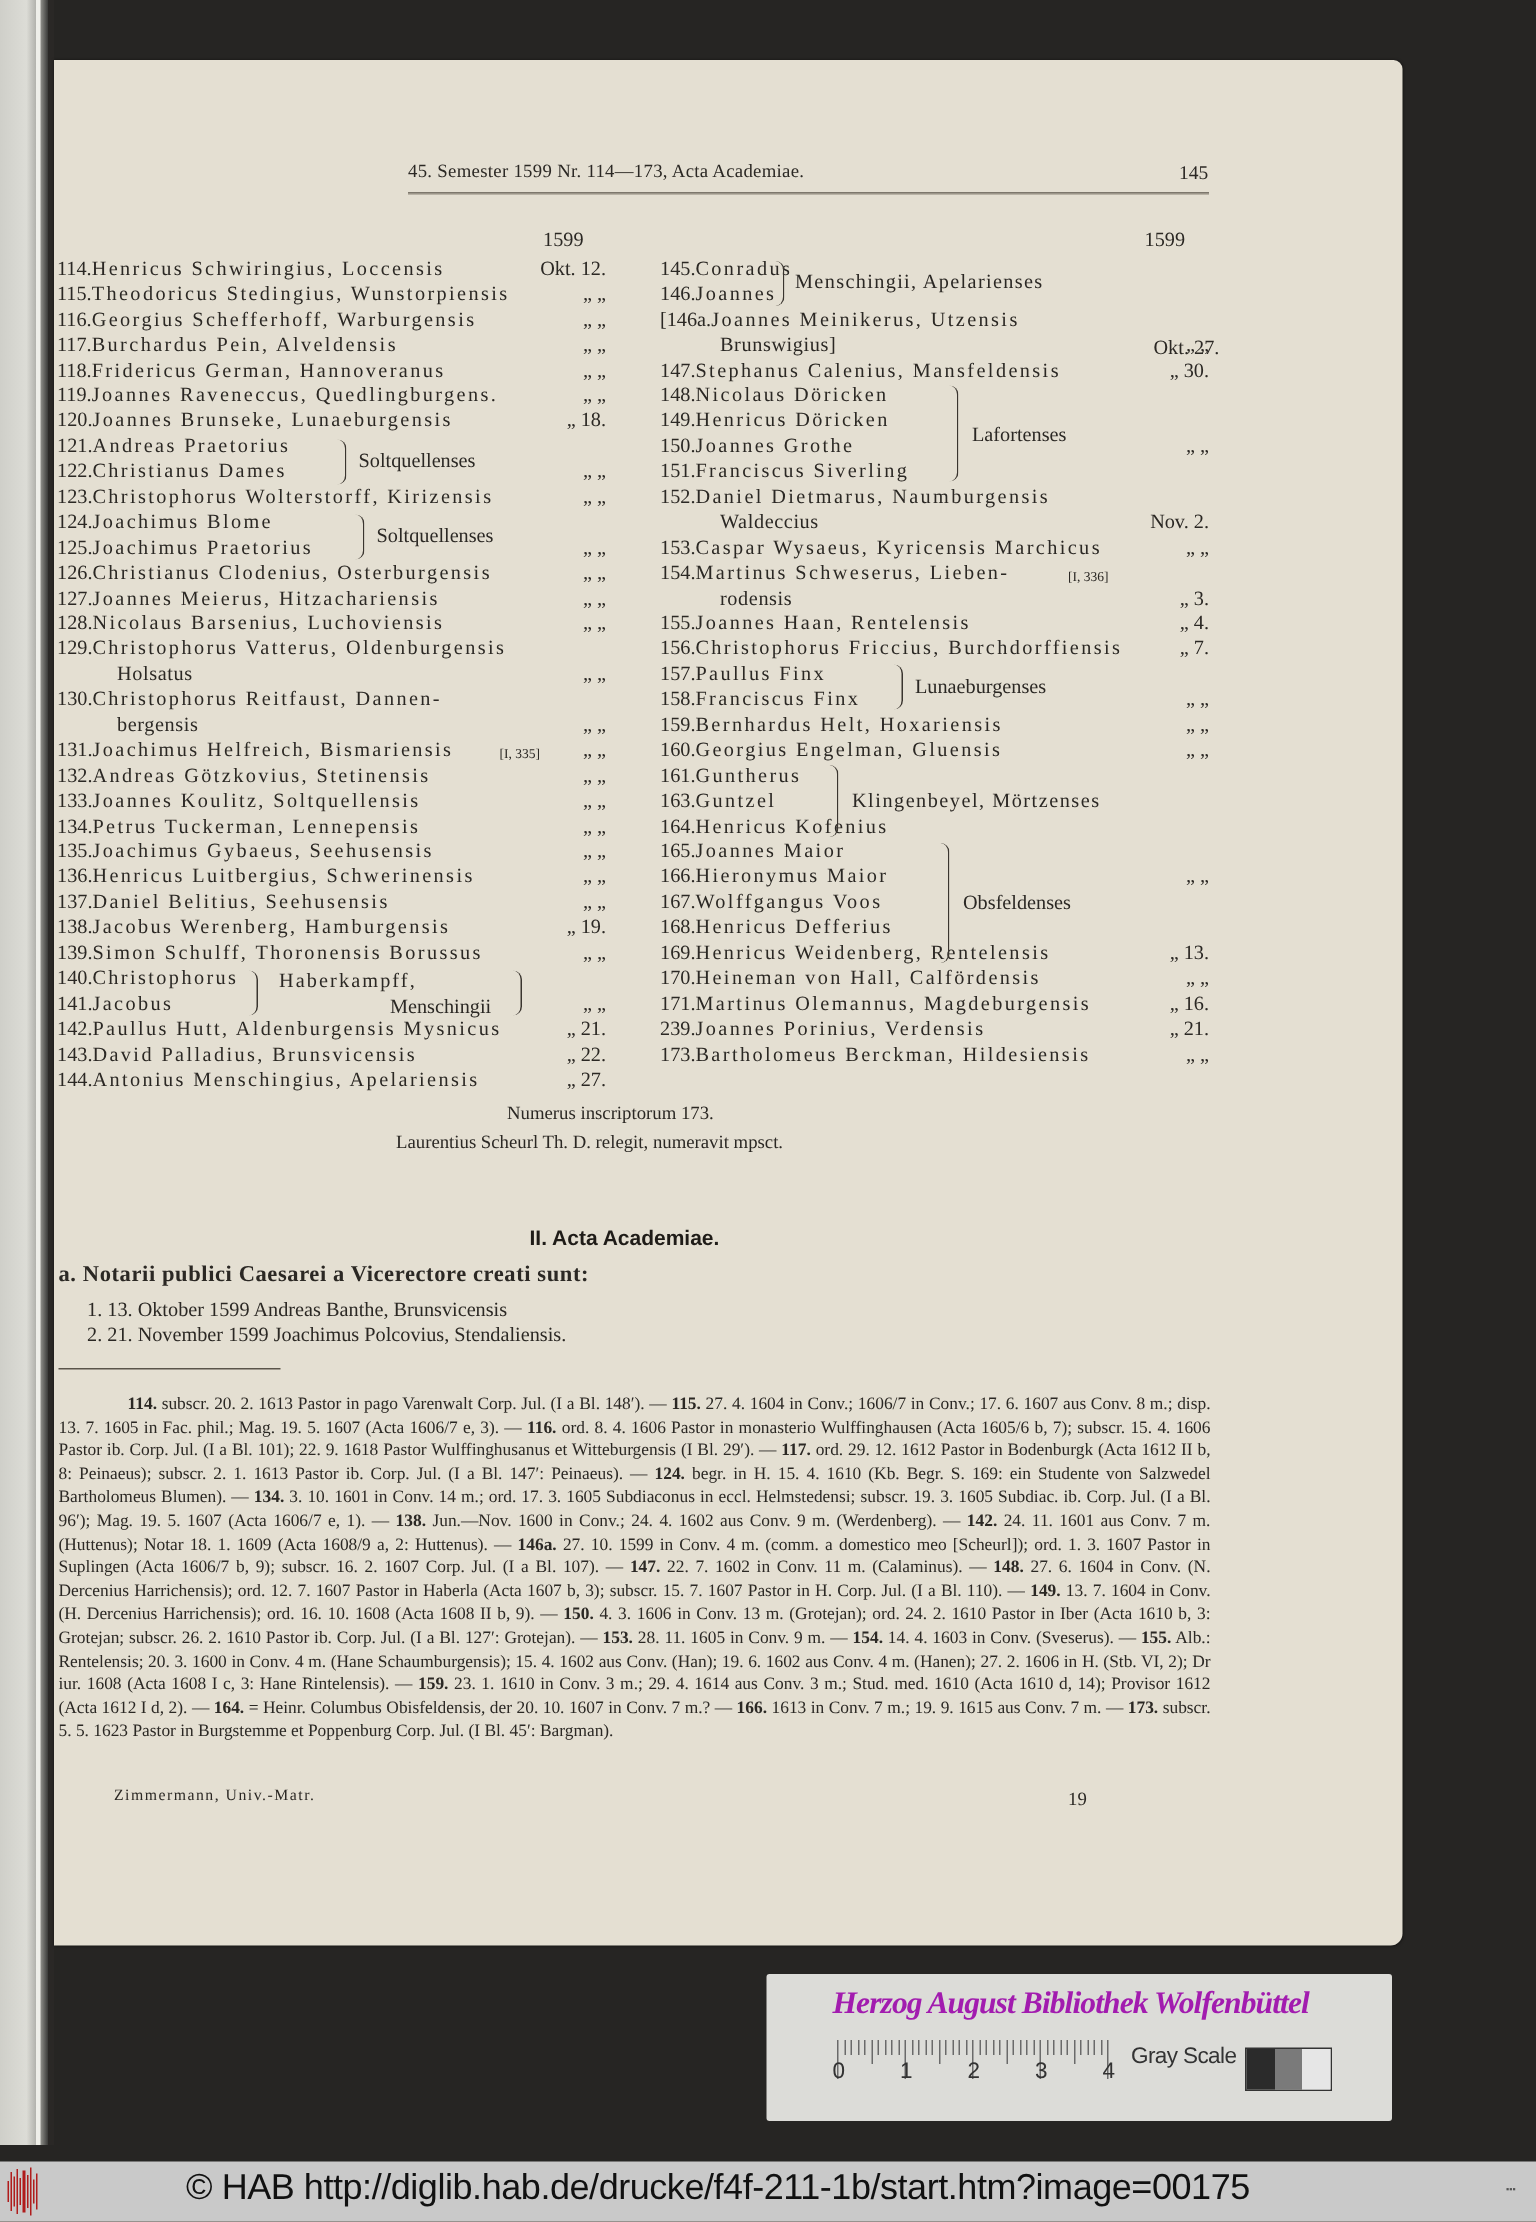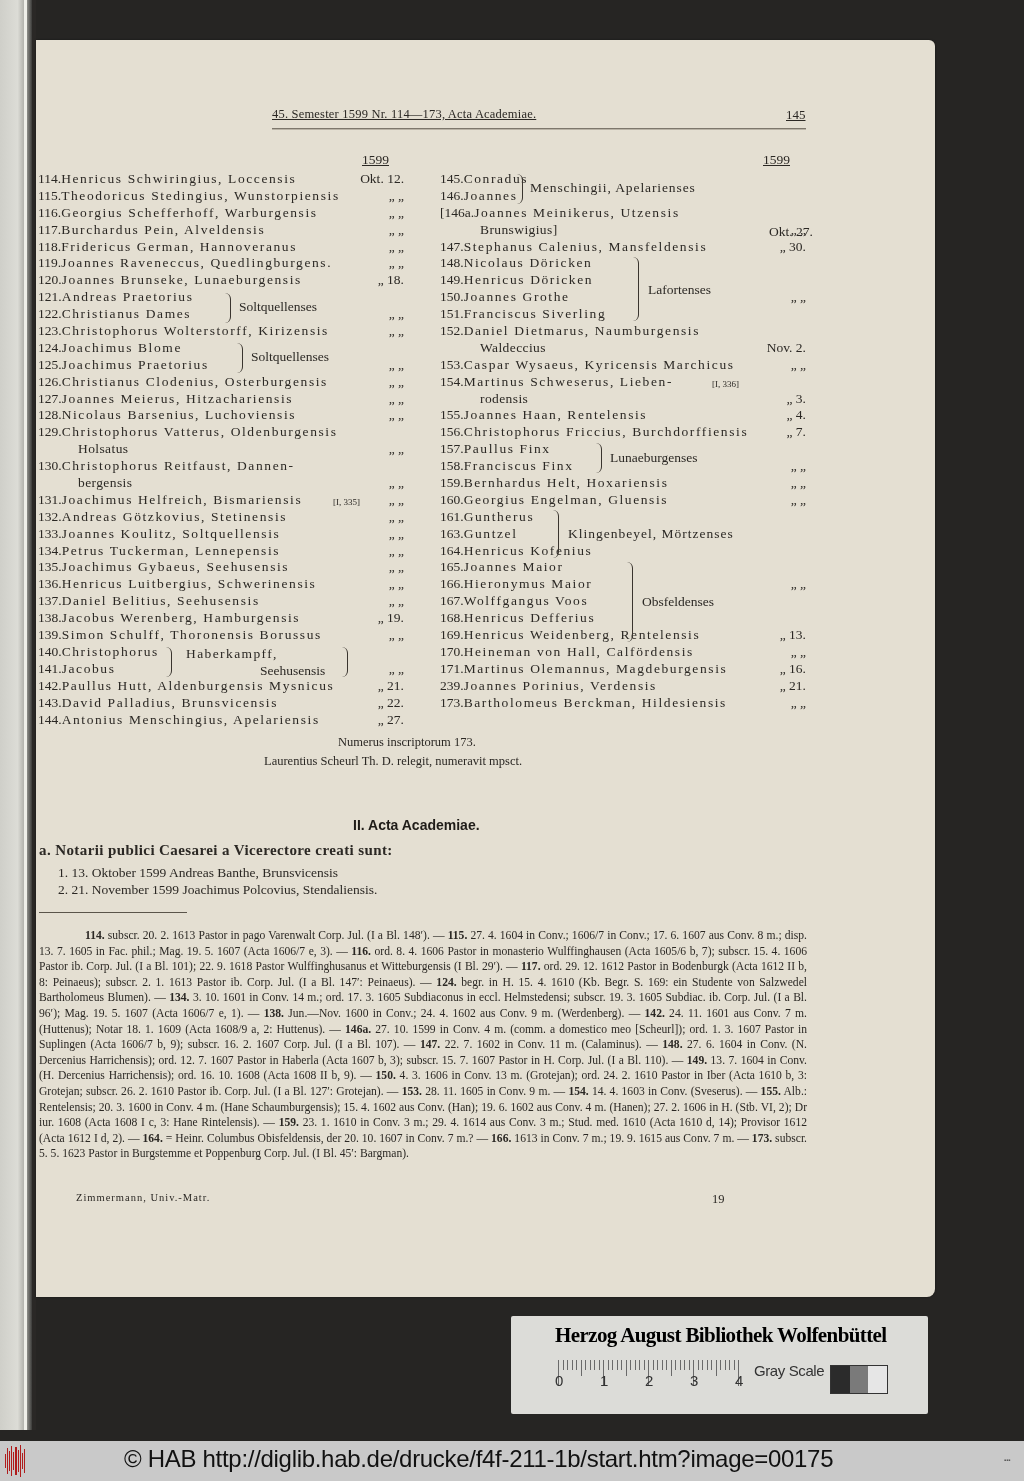--- a/index.html
+++ b/index.html
@@ -1,21 +1,21 @@
 <!DOCTYPE html>
 <html><head>
 <meta charset="utf-8">
 <style>
   html,body{margin:0;padding:0;}
   body{width:1024px;height:1481px;position:relative;overflow:hidden;background:#262523;font-family:"Liberation Serif","DejaVu Serif",serif;color:#2b2824;}
   .left-sliver{position:absolute;left:0;top:0;width:32px;height:1430px;background:linear-gradient(90deg,#cfcfc9 0%,#dcdcd6 55%,#a8a8a2 80%,#3a3a38 100%);}
   .left-sliver .edge{position:absolute;left:24px;top:0;width:3px;height:1430px;background:#efefe9;}
   .spine{position:absolute;left:32px;top:0;width:4px;height:1430px;background:#2a2826;}
   .page{position:absolute;left:36px;top:40px;width:899px;height:1257px;background:#e4dfd2;border-radius:0 6px 8px 0;box-shadow:0 0 2px rgba(0,0,0,.5);}
-  .ptxt{position:absolute;white-space:nowrap;text-decoration:underline;}
+  .ptxt{position:absolute;white-space:nowrap;}
   .running-head{position:absolute;left:236px;top:67px;width:534px;font-size:12.5px;letter-spacing:.2px;}
   .page-num{position:absolute;left:750px;top:67px;font-size:13px;}
   .head-rule{position:absolute;left:236px;top:88px;width:534px;height:1px;background:#7d776c;border-bottom:1px solid #b9b3a6;}
   .col-year{position:absolute;top:112px;font-size:13.5px;}
   .entries{position:absolute;top:131px;font-size:13.5px;line-height:16.9px;}
   .row{position:relative;height:16.9px;white-space:nowrap;}
   .num{display:inline-block;}
   .name{letter-spacing:1.6px;}
   .dt{position:absolute;right:0;top:0;}
   .cont{padding-left:40px;}
@@ -25,21 +25,21 @@
   .summary{position:absolute;font-size:12.5px;white-space:nowrap;}
   .section-title{position:absolute;left:317px;top:777px;font-family:"Liberation Sans","DejaVu Sans",sans-serif;font-weight:bold;font-size:14px;color:#1f1c18;}
   .sub-title{position:absolute;left:3px;top:802px;font-size:15px;font-weight:bold;letter-spacing:.4px;white-space:nowrap;}
   .notary{position:absolute;left:22px;font-size:13.5px;white-space:nowrap;}
   .fn-rule{position:absolute;left:3px;top:872px;width:148px;height:1px;background:#5a544a;}
   .footnotes{position:absolute;left:3px;top:888px;width:768px;font-size:11.6px;line-height:15.6px;text-align:justify;text-indent:46px;}
   .footnotes b{font-weight:bold;}
   .sig{position:absolute;left:40px;top:1152px;font-size:10.5px;letter-spacing:1px;white-space:nowrap;}
   .sheet{position:absolute;left:676px;top:1152px;font-size:12.5px;}
   .label-card{position:absolute;left:511px;top:1316px;width:417px;height:98px;background:#dcdcd8;border-radius:2px;}
-  .lib-name{position:absolute;left:44px;top:7px;font-family:"Liberation Serif","DejaVu Serif",serif;font-weight:bold;font-size:21px;letter-spacing:-.6px;color:#000000;white-space:nowrap;}
+  .lib-name{position:absolute;left:44px;top:7px;font-family:"Liberation Serif","DejaVu Serif",serif;font-weight:bold;font-size:21px;letter-spacing:-.6px;color:#a21caf;white-space:nowrap;font-style:italic;}
   .ruler{position:absolute;left:47px;top:44px;width:180px;height:32px;}
   .tick{position:absolute;top:0;width:1px;background:#6a6a6a;}
   .rnum{position:absolute;top:56px;font-family:"Liberation Sans","DejaVu Sans",sans-serif;font-size:15px;color:#333;}
   .gs-label{position:absolute;left:243px;top:46px;font-family:"Liberation Sans","DejaVu Sans",sans-serif;font-size:15px;color:#333;letter-spacing:-.4px;white-space:nowrap;}
   .gs-box{position:absolute;left:319px;top:49px;width:56px;height:27px;border:1.5px solid #333;display:flex;}
   .gs-box span{flex:1;}
   .footer-bar{position:absolute;left:0;top:1441px;width:1024px;height:40px;background:#c9c9c9;}
   .hab-logo{position:absolute;left:5px;top:4px;width:20px;height:32px;display:flex;gap:1px;align-items:center;}
   .hab-logo span{width:1.3px;background:#b01c1c;}
   .footer-text{position:absolute;left:124px;top:4px;font-family:"Liberation Sans","DejaVu Sans",sans-serif;font-size:24px;color:#111;white-space:nowrap;letter-spacing:-.3px;}
@@ -96,21 +96,21 @@
       <div class="row"><span class="num">143. </span><span class="name">David Palladius, Brunsvicensis</span><span class="dt">„ 22.</span></div>
       <div class="row"><span class="num">144. </span><span class="name">Antonius Menschingius, Apelariensis</span><span class="dt">„ 27.</span></div>
     </div>
 
   <div class="brace" style="left:188px;top:253px;width:6px;height:30px;"></div>
   <div class="grp-label" style="left:203px;top:259px;font-size:13.5px;">Soltquellenses</div>
   <div class="brace" style="left:200px;top:303px;width:6px;height:30px;"></div>
   <div class="grp-label" style="left:215px;top:309px;font-size:13.5px;">Soltquellenses</div>
   <div class="brace" style="left:130px;top:607px;width:5px;height:30px;"></div>
   <div class="grp-label" style="left:150px;top:606px;font-size:13.5px;letter-spacing:1.4px;">Haberkampff,</div>
-  <div class="grp-label" style="left:224px;top:623px;font-size:13.5px;">Seehusensis</div>
+  <div class="grp-label" style="left:224px;top:623px;font-size:13.5px;">Menschingii</div>
   <div class="brace" style="left:306px;top:607px;width:5px;height:30px;"></div>
 
   <div class="entries" id="right-col" style="left:404px;width:366px;">
       <div class="row"><span class="num">145. </span><span class="name">Conradus</span></div>
       <div class="row"><span class="num">146. </span><span class="name">Joannes</span></div>
       <div class="row"><span class="num">[146a. </span><span class="name">Joannes Meinikerus, Utzensis</span></div>
       <div class="row"><span class="num"></span><span class="name cont" style="letter-spacing: 0.4px;">Brunswigius]</span><span class="dt">„ „</span></div>
       <div class="row"><span class="num">147. </span><span class="name">Stephanus Calenius, Mansfeldensis</span><span class="dt">„ 30.</span></div>
       <div class="row"><span class="num">148. </span><span class="name">Nicolaus Döricken</span></div>
       <div class="row"><span class="num">149. </span><span class="name">Henricus Döricken</span></div>

